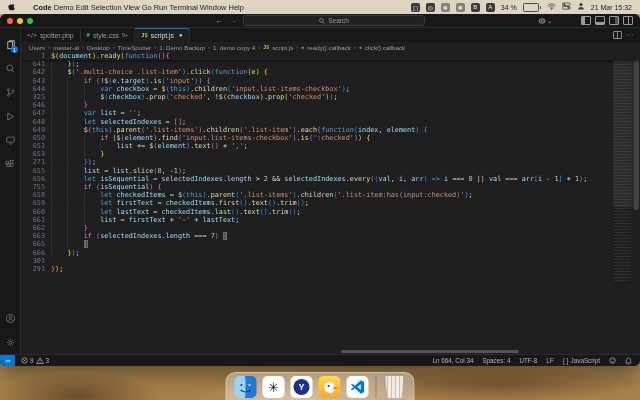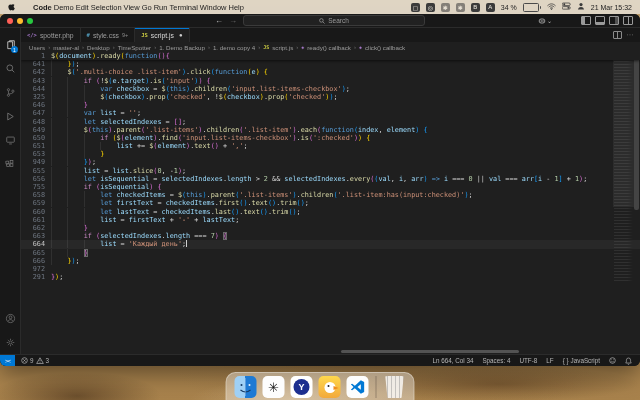--- a/index.html
+++ b/index.html
@@ -377,21 +377,21 @@
             </div>
             <div class="row">
               <span class="gut">651</span>
               <span class="txt"><span class="ig">    </span><span class="ig">    </span><span class="ig">    </span><span class="ig">    </span><span class="v">list</span><span class="p"> </span><span class="p">+</span><span class="p">=</span><span class="p"> </span><span class="f">$</span><span class="b1">(</span><span class="v">element</span><span class="b1">)</span><span class="p">.</span><span class="f">text</span><span class="b1">(</span><span class="b1">)</span><span class="p"> </span><span class="p">+</span><span class="p"> </span><span class="s">','</span><span class="p">;</span></span>
             </div>
             <div class="row">
               <span class="gut">653</span>
               <span class="txt"><span class="ig">    </span><span class="ig">    </span><span class="ig">    </span><span class="b0">}</span></span>
             </div>
             <div class="row">
-              <span class="gut">949</span>
+              <span class="gut">271</span>
               <span class="txt"><span class="ig">    </span><span class="ig">    </span><span class="b2">}</span><span class="b1">)</span><span class="p">;</span></span>
             </div>
             <div class="row">
               <span class="gut">655</span>
               <span class="txt"><span class="ig">    </span><span class="ig">    </span><span class="v">list</span><span class="p"> </span><span class="p">=</span><span class="p"> </span><span class="v">list</span><span class="p">.</span><span class="f">slice</span><span class="b1">(</span><span class="n">0</span><span class="p">,</span><span class="p"> </span><span class="p">-</span><span class="n">1</span><span class="b1">)</span><span class="p">;</span></span>
             </div>
             <div class="row">
               <span class="gut">656</span>
               <span class="txt"><span class="ig">    </span><span class="ig">    </span><span class="kb">let</span><span class="p"> </span><span class="v">isSequential</span><span class="p"> </span><span class="p">=</span><span class="p"> </span><span class="v">selectedIndexes</span><span class="p">.</span><span class="v">length</span><span class="p"> </span><span class="p">&gt;</span><span class="p"> </span><span class="n">2</span><span class="p"> </span><span class="p">&amp;</span><span class="p">&amp;</span><span class="p"> </span><span class="v">selectedIndexes</span><span class="p">.</span><span class="f">every</span><span class="b1">(</span><span class="b2">(</span><span class="v">val</span><span class="p">,</span><span class="p"> </span><span class="v">i</span><span class="p">,</span><span class="p"> </span><span class="v">arr</span><span class="b2">)</span><span class="p"> </span><span class="kb">=&gt;</span><span class="p"> </span><span class="v">i</span><span class="p"> </span><span class="p">=</span><span class="p">=</span><span class="p">=</span><span class="p"> </span><span class="n">0</span><span class="p"> </span><span class="p">|</span><span class="p">|</span><span class="p"> </span><span class="v">val</span><span class="p"> </span><span class="p">=</span><span class="p">=</span><span class="p">=</span><span class="p"> </span><span class="v">arr</span><span class="b2">[</span><span class="v">i</span><span class="p"> </span><span class="p">-</span><span class="p"> </span><span class="n">1</span><span class="b2">]</span><span class="p"> </span><span class="p">+</span><span class="p"> </span><span class="n">1</span><span class="b1">)</span><span class="p">;</span></span>
             </div>
@@ -416,34 +416,30 @@
               <span class="txt"><span class="ig">    </span><span class="ig">    </span><span class="ig">    </span><span class="v">list</span><span class="p"> </span><span class="p">=</span><span class="p"> </span><span class="v">firstText</span><span class="p"> </span><span class="p">+</span><span class="p"> </span><span class="s">'-'</span><span class="p"> </span><span class="p">+</span><span class="p"> </span><span class="v">lastText</span><span class="p">;</span></span>
             </div>
             <div class="row">
               <span class="gut">662</span>
               <span class="txt"><span class="ig">    </span><span class="ig">    </span><span class="b1">}</span></span>
             </div>
             <div class="row">
               <span class="gut">663</span>
               <span class="txt"><span class="ig">    </span><span class="ig">    </span><span class="kc">if</span><span class="p"> </span><span class="b1">(</span><span class="v">selectedIndexes</span><span class="p">.</span><span class="v">length</span><span class="p"> </span><span class="p">=</span><span class="p">=</span><span class="p">=</span><span class="p"> </span><span class="n">7</span><span class="b1">)</span><span class="p"> </span><span class="b1 bm">{</span></span>
             </div>
-            <div class="row cur">
-              <span class="gut">664</span>
-              <span class="txt"><span class="ig">    </span><span class="ig">    </span><span class="ig">    </span><span class="v">list</span><span class="p"> </span><span class="p">=</span><span class="p"> </span><span class="s">'Каждый день'</span><span class="p">;</span><span class="cursor"></span></span>
-            </div>
             <div class="row">
               <span class="gut">665</span>
               <span class="txt"><span class="ig">    </span><span class="ig">    </span><span class="b1 bm">}</span></span>
             </div>
             <div class="row">
               <span class="gut">666</span>
               <span class="txt"><span class="ig">    </span><span class="b0">}</span><span class="b2">)</span><span class="p">;</span></span>
             </div>
             <div class="row">
-              <span class="gut">972</span>
+              <span class="gut">301</span>
               <span class="txt">&nbsp;</span>
             </div>
             <div class="row">
               <span class="gut">291</span>
               <span class="txt"><span class="b1">}</span><span class="b0">)</span><span class="p">;</span></span>
             </div>
           </div>
         <div class="minimap">
           <div class="mm-content"></div>
           <div class="mm-slider"></div>

